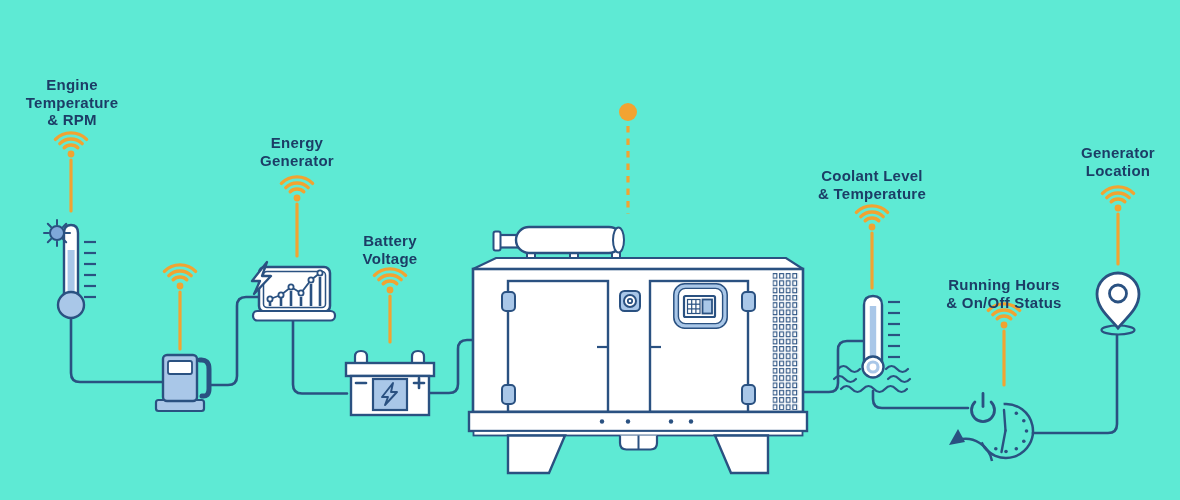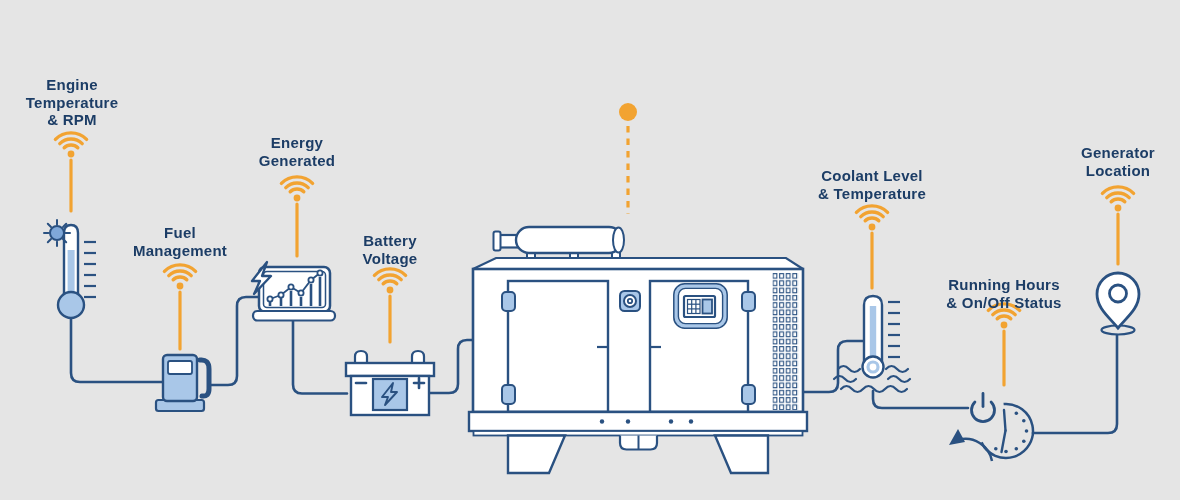--- a/index.html
+++ b/index.html
@@ -1,16 +1,16 @@
 <!DOCTYPE html>
 <html><head>
 <meta charset="utf-8">
 <style>
   html,body{margin:0;padding:0;background:#ffffff;}
-  .stage{position:relative;width:1180px;height:500px;background:#e5e5e5;overflow:hidden;
+  .stage{position:relative;width:1180px;height:500px;background:#5eead4;overflow:hidden;
          font-family:"Liberation Sans",sans-serif;}
   .diagram-svg{position:absolute;left:0;top:0;}
   .label{position:absolute;width:190px;transform:translateX(-50%);text-align:center;
          font-weight:700;font-size:15px;line-height:17.5px;letter-spacing:.25px;
          color:#1C3D66;white-space:pre-line;}
 </style>
 </head>
 <body>
 
 <div class="stage">
@@ -247,24 +247,22 @@
     <g stroke="#2A5181" fill="none">
       <ellipse cx="1118" cy="330" rx="16.5" ry="4.5" stroke-width="2.2"></ellipse>
       <path d="M1118,328 C1109,317 1097,308.5 1097,294 A21,21 0 1 1 1139,294 C1139,308.5 1127,317 1118,328 Z" fill="#ffffff" stroke-width="2.8"></path>
       <circle cx="1118" cy="293.5" r="8.5" fill="#ffffff" stroke-width="2.8"></circle>
     </g>
   </svg>
 
   <div class="label" style="left:72px;top:76px">Engine
 Temperature
 &amp; RPM</div>
-  <div class="label" style="left:180px;top:224px">Fuel
-Management</div>
   <div class="label" style="left:297px;top:134px">Energy
-Generated</div>
+Generator</div>
   <div class="label" style="left:872px;top:167px">Coolant Level
 &amp; Temperature</div>
   <div class="label" style="left:390px;top:232px">Battery
 Voltage</div>
   <div class="label" style="left:1004px;top:276px">Running Hours
 &amp; On/Off Status</div>
   <div class="label" style="left:1118px;top:144px">Generator
 Location</div>
 
 </div>

